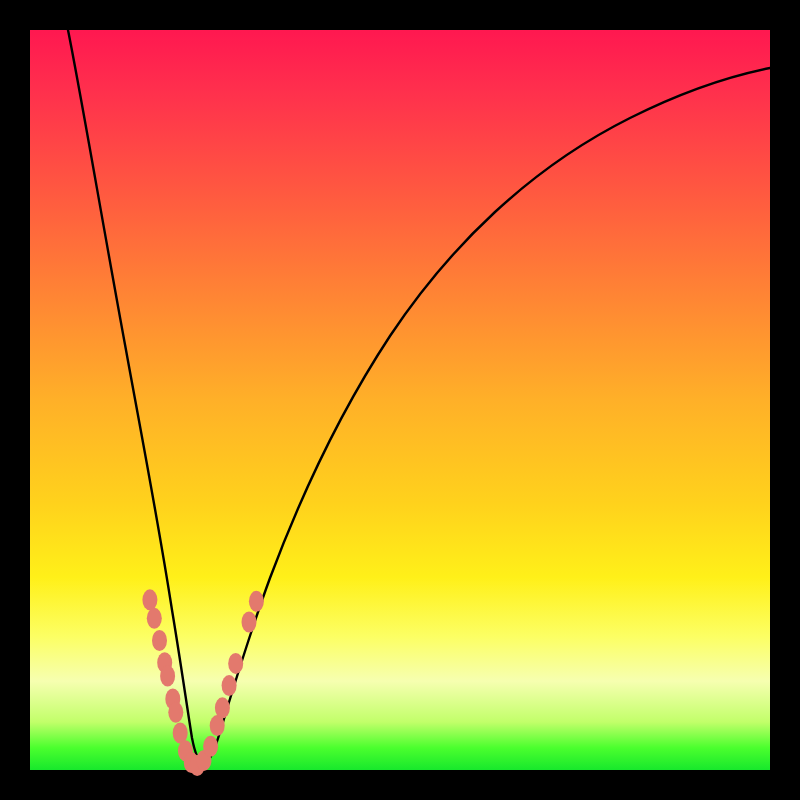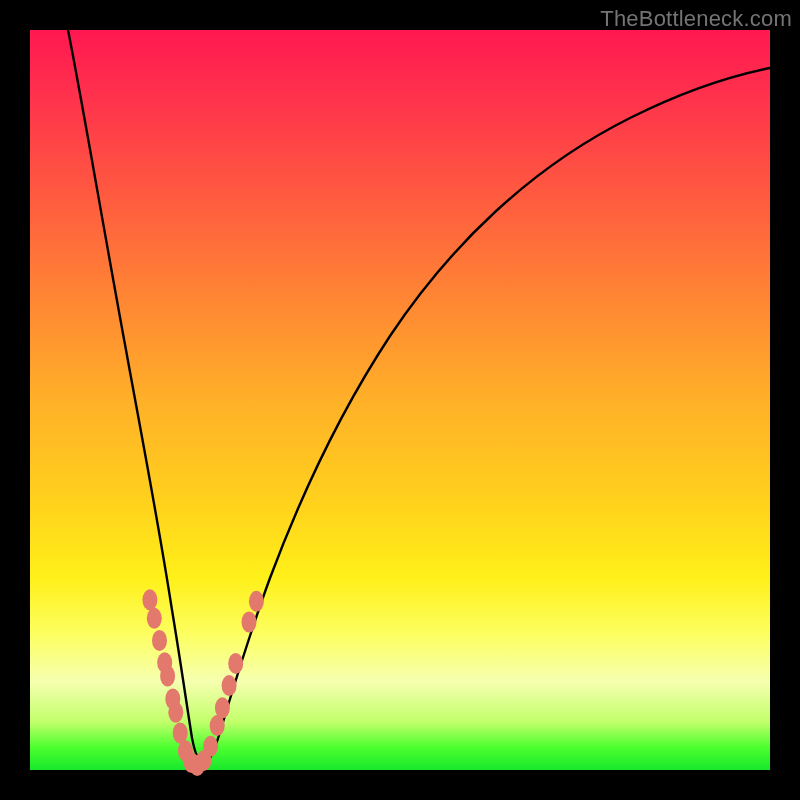--- a/index.html
+++ b/index.html
@@ -107,15 +107,14 @@
           <ellipse cx="192.4" cy="677.8" rx="7.5" ry="10.5" class="marker"></ellipse>
           <ellipse cx="199.1" cy="655.6" rx="7.5" ry="10.5" class="marker"></ellipse>
           <ellipse cx="205.7" cy="633.4" rx="7.5" ry="10.5" class="marker"></ellipse>
           <ellipse cx="219.0" cy="592.0" rx="7.5" ry="10.5" class="marker"></ellipse>
           <ellipse cx="226.4" cy="571.3" rx="7.5" ry="10.5" class="marker"></ellipse>
         </g>
     </svg>
 
   </div>
 
-  <div class="watermark">TheBottleneck.com</div>
 
 </div>
 
 </body></html>

